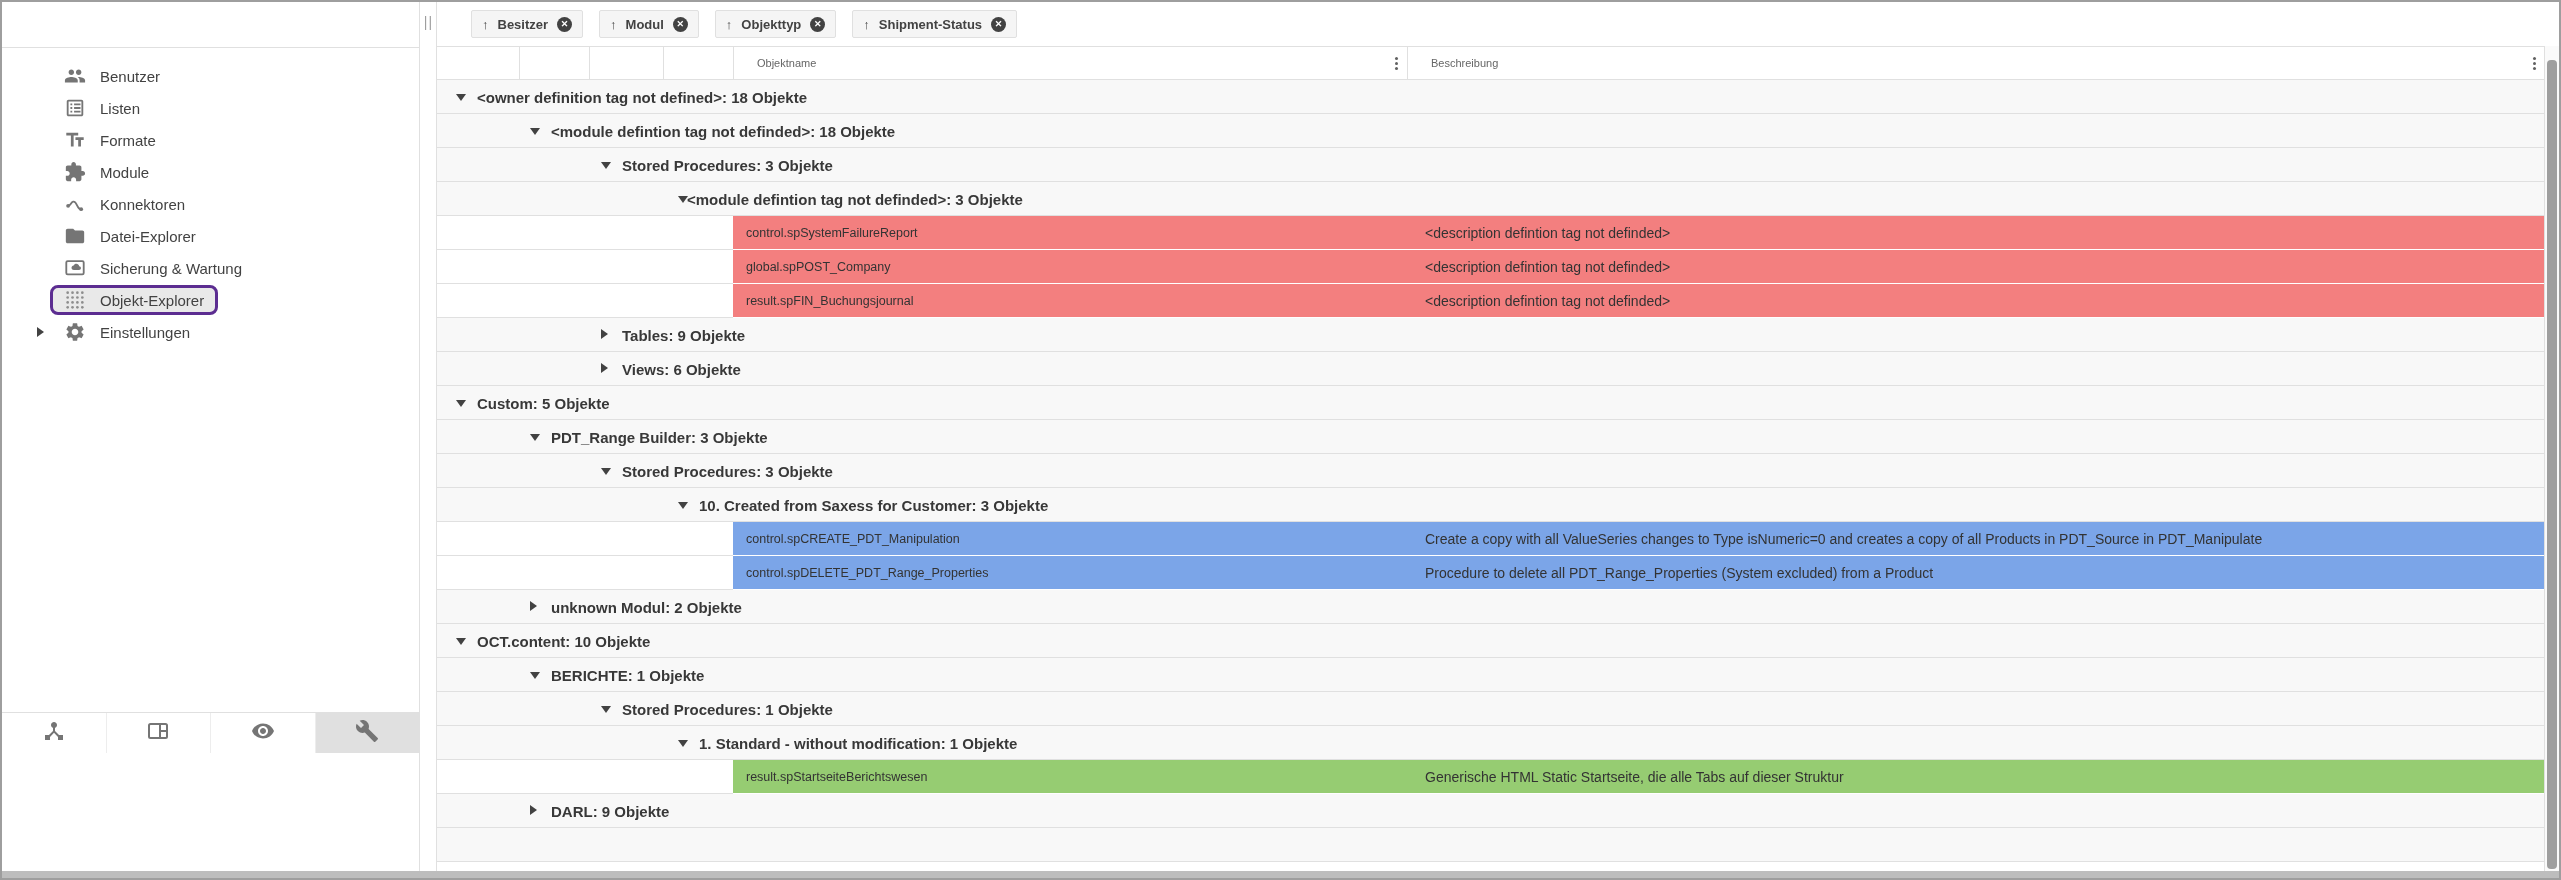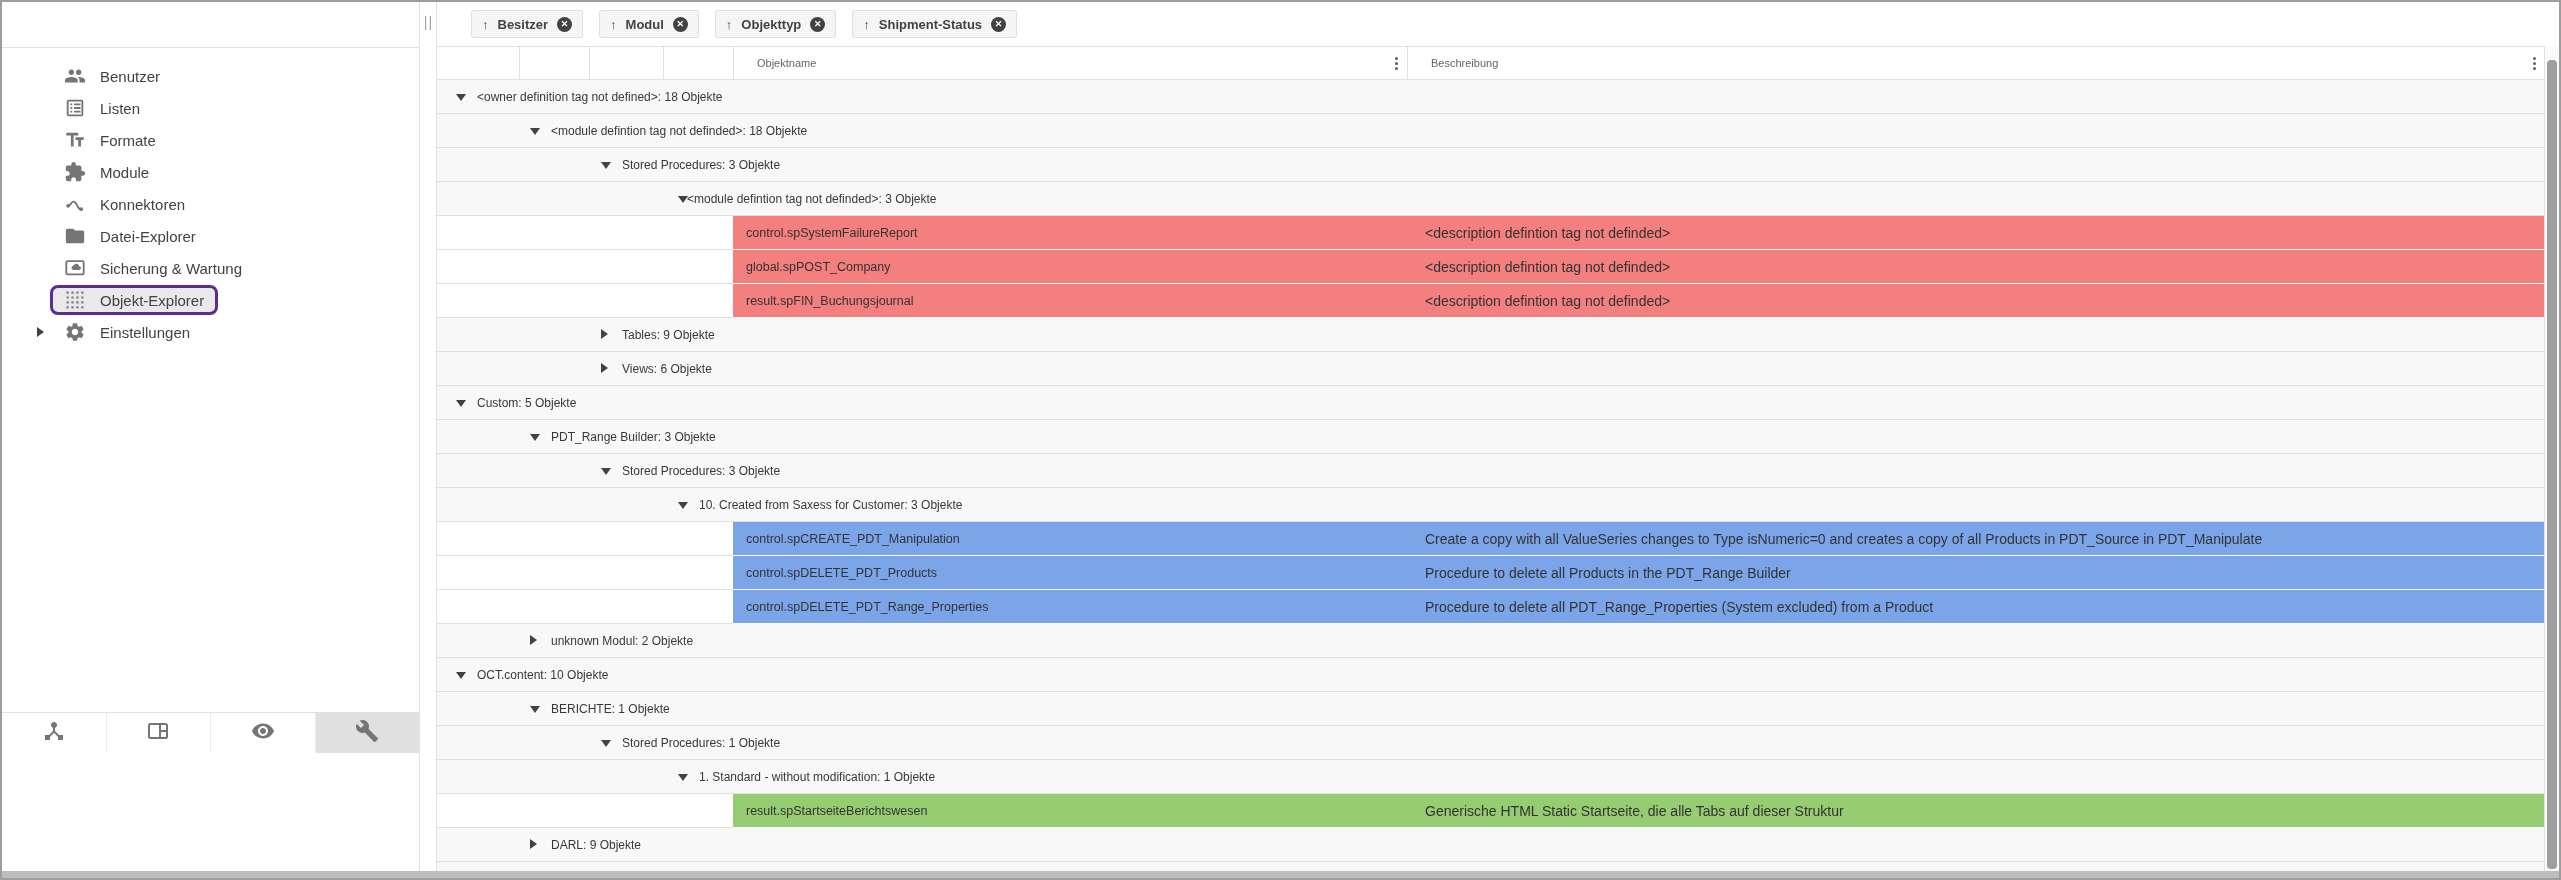--- a/index.html
+++ b/index.html
@@ -52,21 +52,21 @@
   .kebab{position:absolute;top:50%;right:9px;margin-top:-1.5px;width:3px;height:3px;border-radius:50%;
     background:#616161;box-shadow:0 -5px 0 #616161,0 5px 0 #616161;cursor:pointer;}
 
   .rows{position:absolute;top:78px;left:0;right:0;bottom:0;overflow:hidden;}
   .row{position:relative;height:34px;box-sizing:border-box;}
   .row.group{background:#f8f8f8;border-bottom:1px solid #e0e0e0;cursor:pointer;}
   .g-arrow-down{position:absolute;top:14px;width:0;height:0;border-left:5.5px solid transparent;
     border-right:5.5px solid transparent;border-top:7px solid #424242;}
   .g-arrow-right{position:absolute;top:11px;width:0;height:0;border-top:5.5px solid transparent;
     border-bottom:5.5px solid transparent;border-left:7px solid #424242;}
-  .g-label{position:absolute;top:50%;transform:translateY(-50%);font-size:12px;font-weight:400;
+  .g-label{position:absolute;top:50%;transform:translateY(-50%);font-size:15px;font-weight:700;
     color:#383838;white-space:nowrap;}
   .row.item{background:#fff;}
   .spacer{position:absolute;left:0;top:0;bottom:0;width:296px;background:#fff;
     border-bottom:1px solid #e0e0e0;box-sizing:border-box;}
   .bar{position:absolute;left:296px;right:0;top:0;height:33px;cursor:pointer;}
   .bar-name{position:absolute;left:13px;top:50%;transform:translateY(-50%);font-size:12.5px;
     color:#333;white-space:nowrap;}
   .bar-desc{position:absolute;left:692px;top:50%;transform:translateY(-50%);font-size:14px;
     color:#333;white-space:nowrap;}
 
@@ -338,27 +338,20 @@
         <div class="row item">
           <div class="spacer"></div>
           <div class="bar" style="background:#7ba5e8">
             <span class="bar-name">control.spCREATE_PDT_Manipulation</span>
             <span class="bar-desc">Create a copy with all ValueSeries changes to Type isNumeric=0 and creates a copy of all Products in PDT_Source in PDT_Manipulate</span>
           </div>
         </div>
         <div class="row item">
           <div class="spacer"></div>
           <div class="bar" style="background:#7ba5e8">
-            <span class="bar-name">control.spDELETE_PDT_Products</span>
-            <span class="bar-desc">Procedure to delete all Products in the PDT_Range Builder</span>
-          </div>
-        </div>
-        <div class="row item">
-          <div class="spacer"></div>
-          <div class="bar" style="background:#7ba5e8">
             <span class="bar-name">control.spDELETE_PDT_Range_Properties</span>
             <span class="bar-desc">Procedure to delete all PDT_Range_Properties (System excluded) from a Product</span>
           </div>
         </div>
         <div class="row group">
           <span class="g-arrow-right" style="left:93px"></span>
           <span class="g-label" style="left:114px">unknown Modul: 2 Objekte</span>
         </div>
         <div class="row group">
           <span class="g-arrow-down" style="left:19px"></span>

